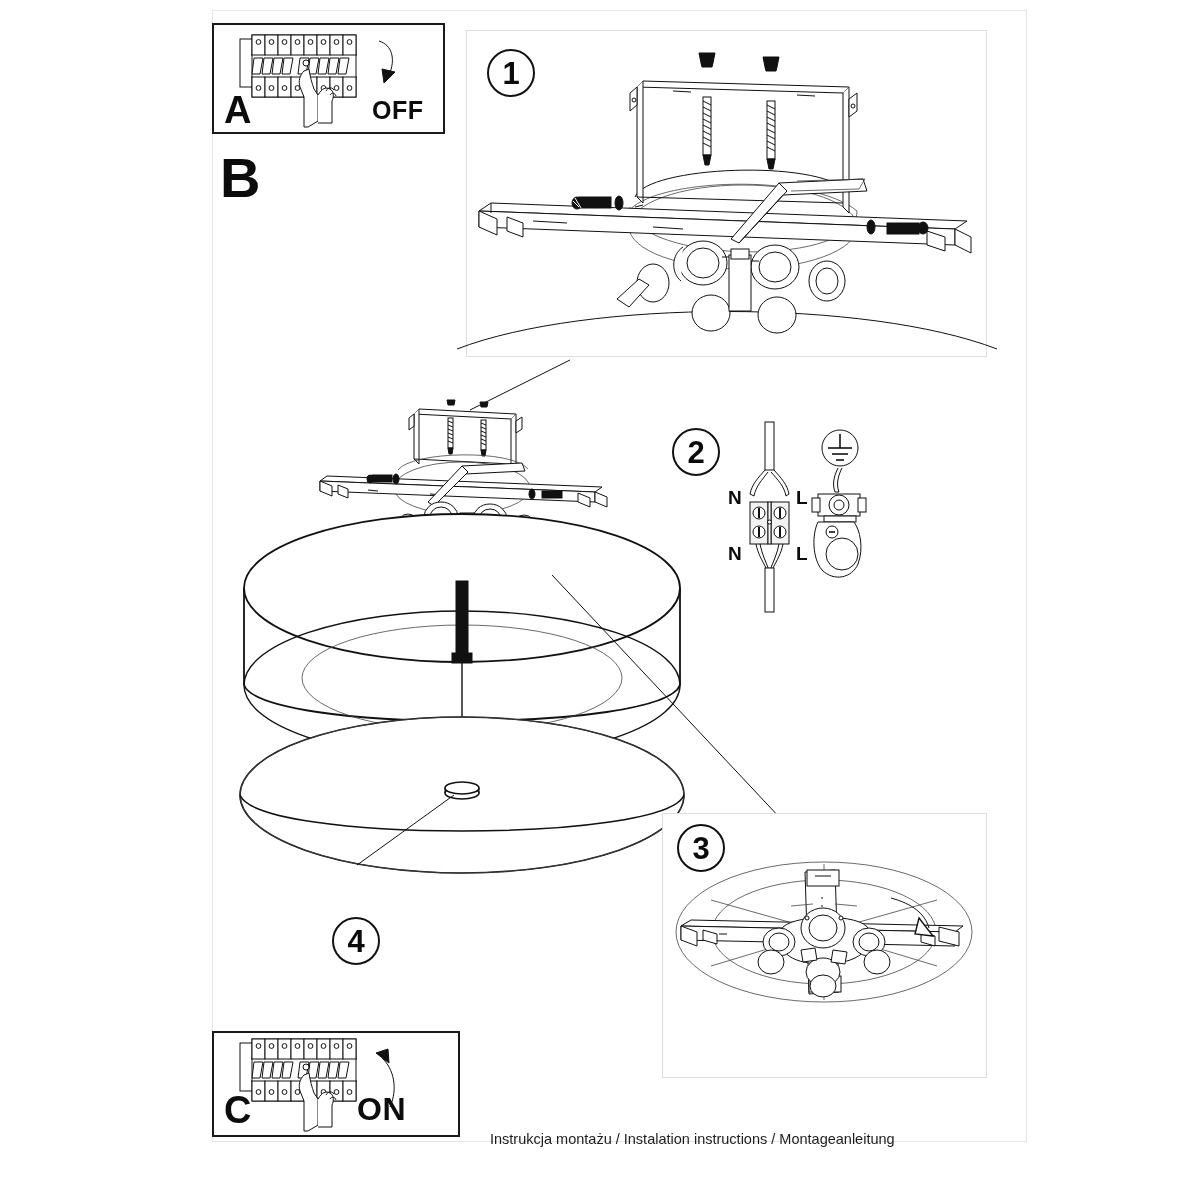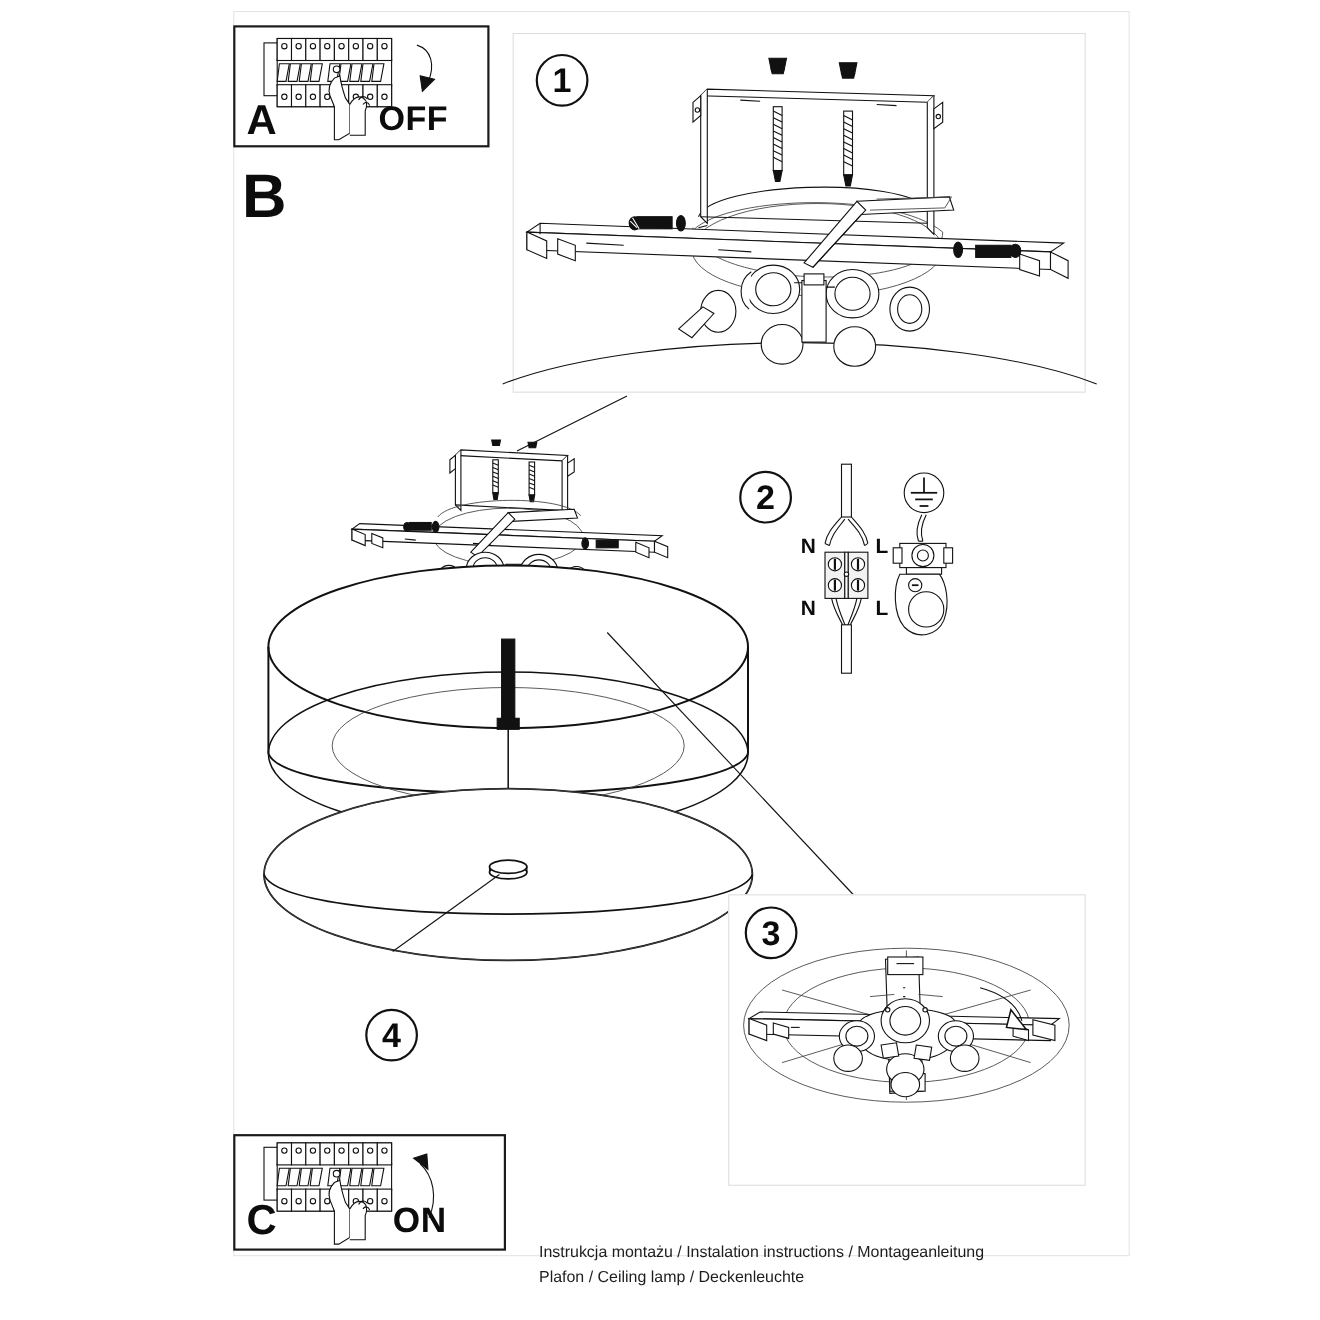--- a/index.html
+++ b/index.html
@@ -106,21 +106,21 @@
       <path d="M112 66 C114 62 118 62 120 65" fill="none"></path>
       <path d="M116 70 C118 67 121 68 122 71" fill="none"></path>
     </g>
 
     <g>
       <path d="M165 16 C178 20 182 34 175 50" class="thin" stroke-width="2.2" fill="none"></path>
       <path d="M168 44 L181 47 L170 58 Z" fill="#111" stroke="#111"></path>
     </g>
   </svg>
   <div class="bigletter" style="left:10px;bottom:3px;font-size:38px;">A</div>
-  <div class="onoff" style="left:130px;bottom:9px;font-size:31px;">OFF</div>
+  <div class="onoff" style="left:158px;bottom:9px;font-size:25px;">OFF</div>
 </div>
 
 <div class="bigletter" style="left:220px;top:150px;font-size:56px;">B</div>
 
 <div class="breakerbox" style="left:212px;top:1031px;width:248px;height:106px;">
   <svg width="246" height="104" viewBox="0 0 246 104">
     <g class="thin">
       <rect x="26" y="10" width="14" height="48" class="fillw"></rect>
       <rect x="38" y="6" width="104" height="20" class="fillw"></rect>
       <rect x="38" y="48" width="104" height="20" class="fillw"></rect>
@@ -505,14 +505,13 @@
       <path d="M256 104 L270 122 L252 120 Z" fill="#fff" stroke="#111" stroke-width="1.4"></path>
     </g>
   </svg>
   <div class="callout" style="left:14px;top:10px;width:44px;height:44px;font-size:31px;">
     <span>3</span>
   </div>
 </div>
 
 <div class="caption" style="left:490px;top:1102px;">
   <div>Instrukcja montażu / Instalation instructions / Montageanleitung</div>
-  <div>Plafon / Ceiling lamp / Deckenleuchte</div>
 </div>
 
 </body></html>

